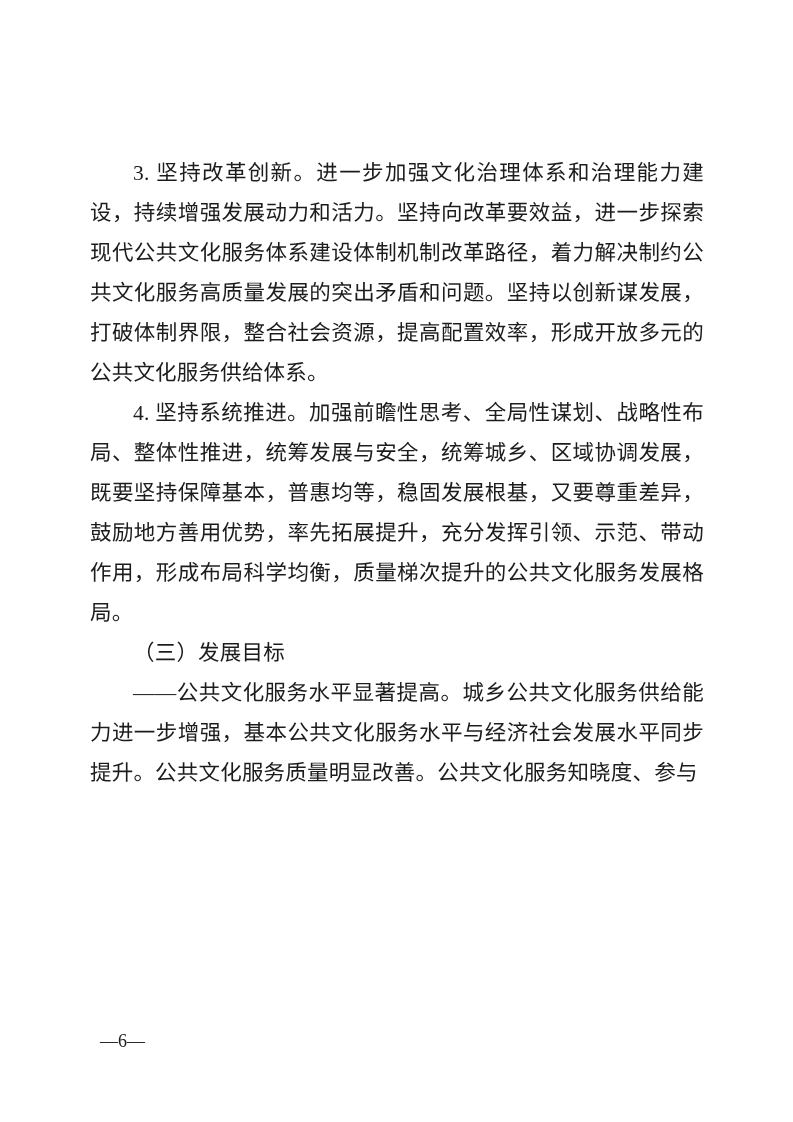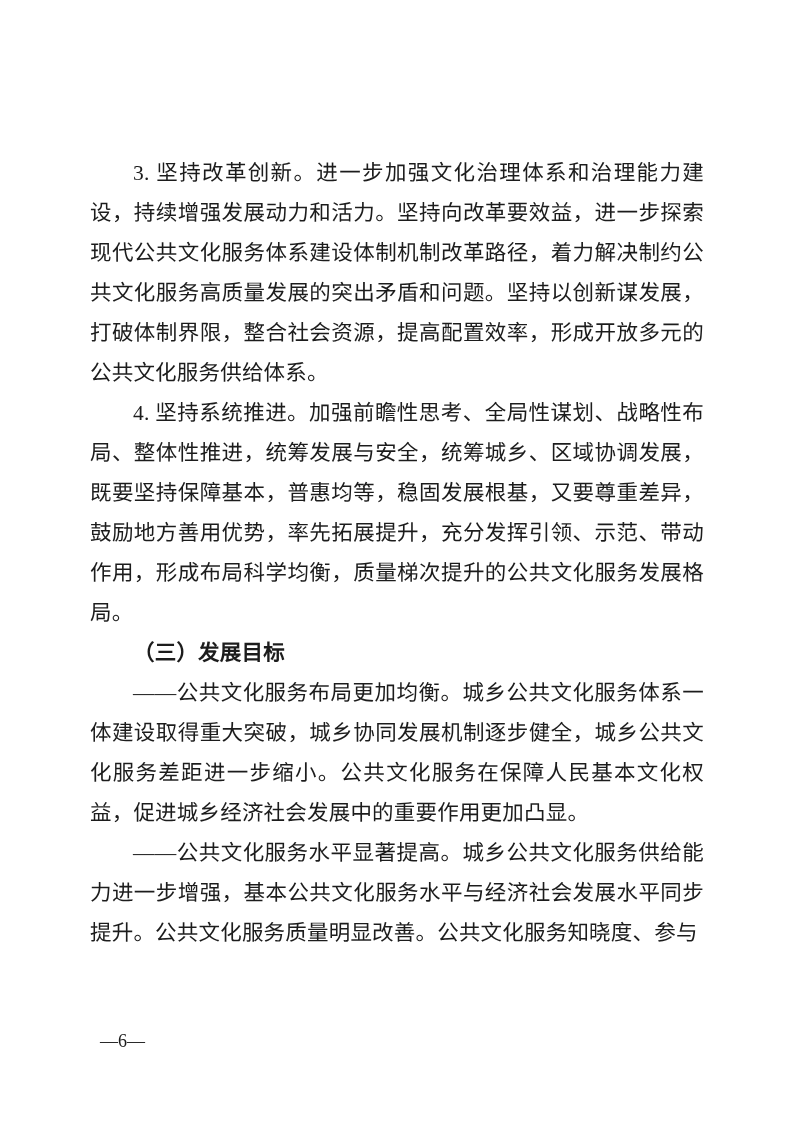--- a/index.html
+++ b/index.html
@@ -26,37 +26,36 @@
     margin: 0;
     font-size: 21.5px;
     line-height: 40px;
     text-align: justify;
     text-justify: inter-character;
     text-indent: 2em;
     letter-spacing: 0.2px;
     word-break: break-all;
   }
   .heading {
-    font-weight: bold;
+    font-weight: normal;
   }
   .footer {
     position: absolute;
     left: 100px;
     top: 1031px;
     font-size: 18px;
     line-height: 20px;
     letter-spacing: 0;
     color: #1c1c1c;
   }
 </style>
 </head>
 <body>
 
 <div class="page">
   <div class="content">
     <p class="para">3. 坚持改革创新。进一步加强文化治理体系和治理能力建设，持续增强发展动力和活力。坚持向改革要效益，进一步探索现代公共文化服务体系建设体制机制改革路径，着力解决制约公共文化服务高质量发展的突出矛盾和问题。坚持以创新谋发展，打破体制界限，整合社会资源，提高配置效率，形成开放多元的公共文化服务供给体系。</p>
     <p class="para">4. 坚持系统推进。加强前瞻性思考、全局性谋划、战略性布局、整体性推进，统筹发展与安全，统筹城乡、区域协调发展，既要坚持保障基本，普惠均等，稳固发展根基，又要尊重差异，鼓励地方善用优势，率先拓展提升，充分发挥引领、示范、带动作用，形成布局科学均衡，质量梯次提升的公共文化服务发展格局。</p>
     <p class="para heading">（三）发展目标</p>
-    <p class="para">——公共文化服务布局更加均衡。城乡公共文化服务体系一体建设取得重大突破，城乡协同发展机制逐步健全，城乡公共文化服务差距进一步缩小。公共文化服务在保障人民基本文化权益，促进城乡经济社会发展中的重要作用更加凸显。</p>
     <p class="para">——公共文化服务水平显著提高。城乡公共文化服务供给能力进一步增强，基本公共文化服务水平与经济社会发展水平同步提升。公共文化服务质量明显改善。公共文化服务知晓度、参与</p>
   </div>
   <div class="footer">—6—</div>
 </div>
 
 </body></html>

